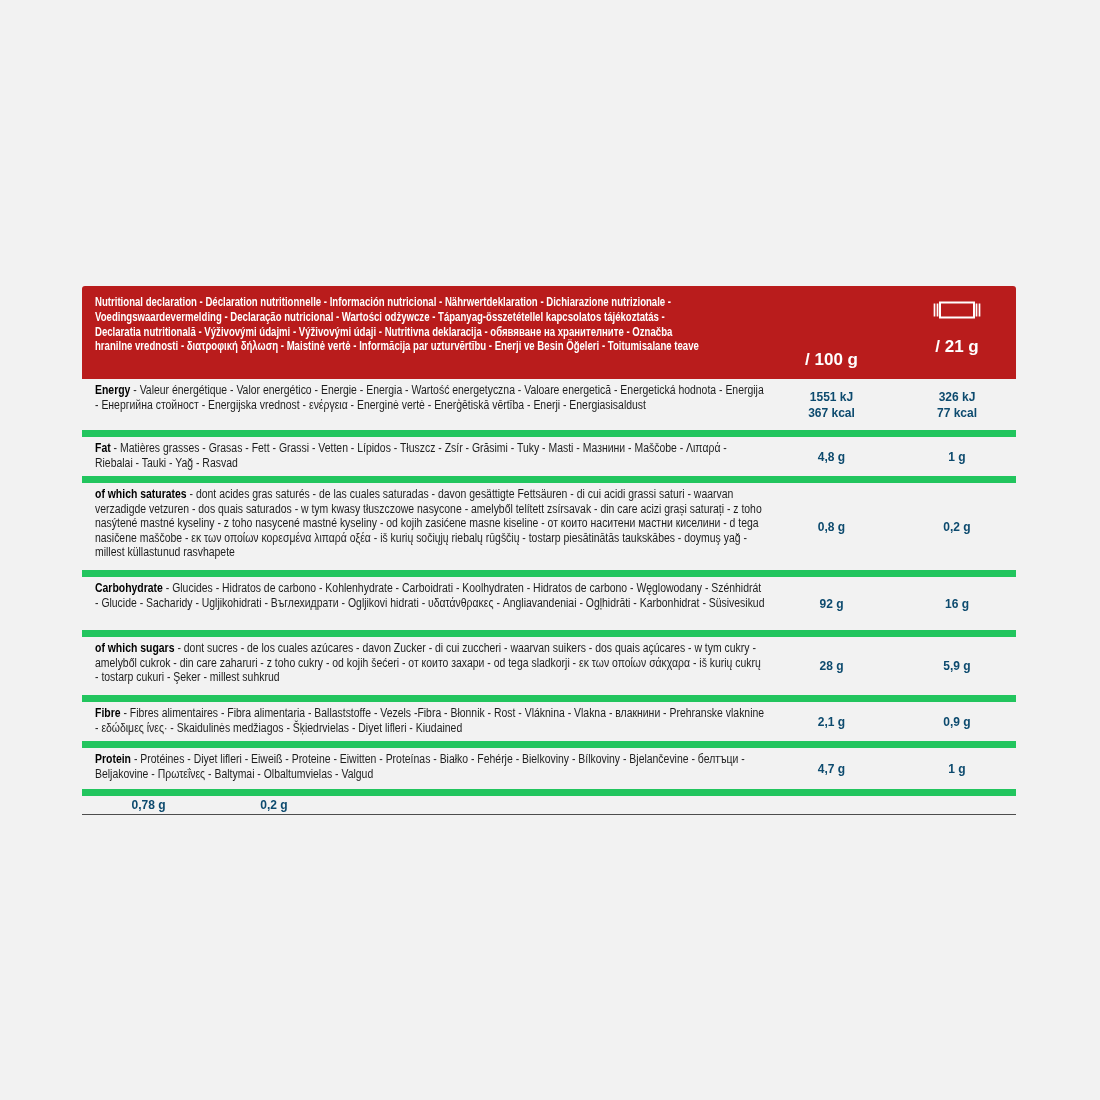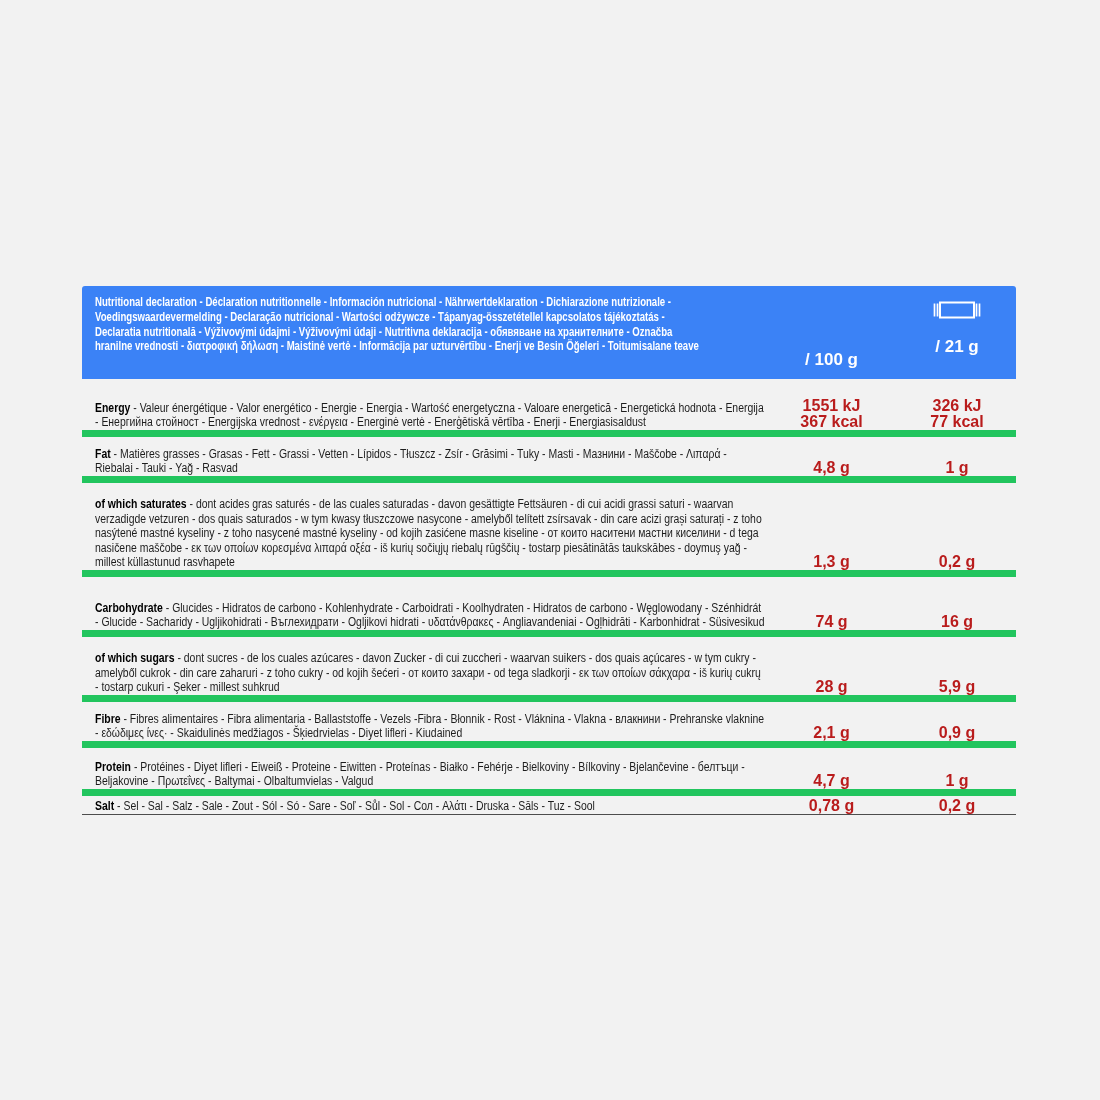--- a/index.html
+++ b/index.html
@@ -11,21 +11,21 @@
     position:relative;
     overflow:hidden;
   }
   .label-card{
     position:absolute;
     left:82px; top:286px;
     width:934px;
   }
   
   .nutri-header{
-    background:#3b82f6;
+    background:#b91c1c;
     height:93px;
     display:flex;
     border-radius:3px 3px 0 0;
     color:#ffffff;
   }
   .h-left{
     box-sizing:border-box;
     width:683px;
     padding:9px 0 0 13px;
     overflow:visible;
@@ -53,21 +53,20 @@
     flex-direction:column;
     align-items:center;
     gap:16px;
   }
   .bar-ic{display:block;}
   
   .row{
     display:flex;
     box-sizing:border-box;
     background:transparent;
-    align-items:flex-end;
   }
   .row + .row{border-top:7px solid #22c55e;}
   .row.last{border-bottom:1px solid #4d4d4d;}
   .r0{height:51px}.r1{height:46px}.r2{height:94px}.r3{height:60px}
   .r4{height:65px}.r5{height:46px}.r6{height:48px}.r7{height:26px}
   .cell-label{
     box-sizing:border-box;
     width:683px;
     padding:4px 0 0 13px;
     overflow:hidden;
@@ -79,23 +78,23 @@
     font-size:12px;
     line-height:14.6px;
     color:#1d1d1d;
   }
   .cond b{color:#000;}
   .cell-val{
     display:flex;
     align-items:center;
     justify-content:center;
     font-weight:bold;
-    font-size:16px;
+    font-size:12px;
     line-height:16px;
-    color:#b91c1c;
+    color:#0c4a6e;
     text-align:center;
     white-space:pre-line;
   }
   .cell-val.c1{width:133px;}
   .cell-val.c2{width:118px;}
 </style>
 </head>
 <body>
 
 <div class="label-card">
@@ -139,29 +138,29 @@
       <div class="cond"><b>Fat</b> <span>- Matières grasses - Grasas - Fett - Grassi - Vetten - Lípidos - Tłuszcz - Zsír - Grăsimi - Tuky - Masti - Мазнини - Maščobe - Λιπαρά - Riebalai - Tauki - Yağ - Rasvad</span></div>
     </div>
     <div class="cell-val c1">4,8 g</div>
     <div class="cell-val c2">1 g</div>
   </div>
 
   <div class="row r2">
     <div class="cell-label">
       <div class="cond"><b>of which saturates</b> <span>- dont acides gras saturés - de las cuales saturadas - davon gesättigte Fettsäuren - di cui acidi grassi saturi - waarvan verzadigde vetzuren - dos quais saturados - w tym kwasy tłuszczowe nasycone - amelyből telített zsírsavak - din care acizi grași saturați - z toho nasýtené mastné kyseliny - z toho nasycené mastné kyseliny - od kojih zasićene masne kiseline - от които наситени мастни киселини - d tega nasičene maščobe - εκ των οποίων κορεσμένα λιπαρά οξέα - iš kurių sočiųjų riebalų rūgščių - tostarp piesātinātās taukskābes - doymuş yağ - millest küllastunud rasvhapete</span></div>
     </div>
-    <div class="cell-val c1">1,3 g</div>
+    <div class="cell-val c1">0,8 g</div>
     <div class="cell-val c2">0,2 g</div>
   </div>
 
   <div class="row r3">
     <div class="cell-label">
       <div class="cond"><b>Carbohydrate</b> <span>- Glucides - Hidratos de carbono - Kohlenhydrate - Carboidrati - Koolhydraten - Hidratos de carbono - Węglowodany - Szénhidrát - Glucide - Sacharidy - Ugljikohidrati - Въглехидрати - Ogljikovi hidrati - υδατάνθρακες - Angliavandeniai - Ogļhidrāti - Karbonhidrat - Süsivesikud</span></div>
     </div>
-    <div class="cell-val c1">74 g</div>
+    <div class="cell-val c1">92 g</div>
     <div class="cell-val c2">16 g</div>
   </div>
 
   <div class="row r4">
     <div class="cell-label">
       <div class="cond"><b>of which sugars</b> <span>- dont sucres - de los cuales azúcares - davon Zucker - di cui zuccheri - waarvan suikers - dos quais açúcares - w tym cukry - amelyből cukrok - din care zaharuri - z toho cukry - od kojih šećeri - от които захари - od tega sladkorji - εκ των οποίων σάκχαρα - iš kurių cukrų - tostarp cukuri - Şeker - millest suhkrud</span></div>
     </div>
     <div class="cell-val c1">28 g</div>
     <div class="cell-val c2">5,9 g</div>
   </div>
@@ -176,20 +175,17 @@
 
   <div class="row r6">
     <div class="cell-label">
       <div class="cond"><b>Protein</b> <span>- Protéines - Diyet lifleri - Eiweiß - Proteine - Eiwitten - Proteínas - Białko - Fehérje - Bielkoviny - Bílkoviny - Bjelančevine - белтъци - Beljakovine - Πρωτεΐνες - Baltymai - Olbaltumvielas - Valgud</span></div>
     </div>
     <div class="cell-val c1">4,7 g</div>
     <div class="cell-val c2">1 g</div>
   </div>
 
   <div class="row r7 last">
-    <div class="cell-label">
-      <div class="cond"><b>Salt</b> <span>- Sel - Sal - Salz - Sale - Zout - Sól - Só - Sare - Soľ - Sůl - Sol - Сол - Αλάτι - Druska - Sāls - Tuz - Sool</span></div>
-    </div>
     <div class="cell-val c1">0,78 g</div>
     <div class="cell-val c2">0,2 g</div>
   </div>
 
 </div>
 
 </body></html>

